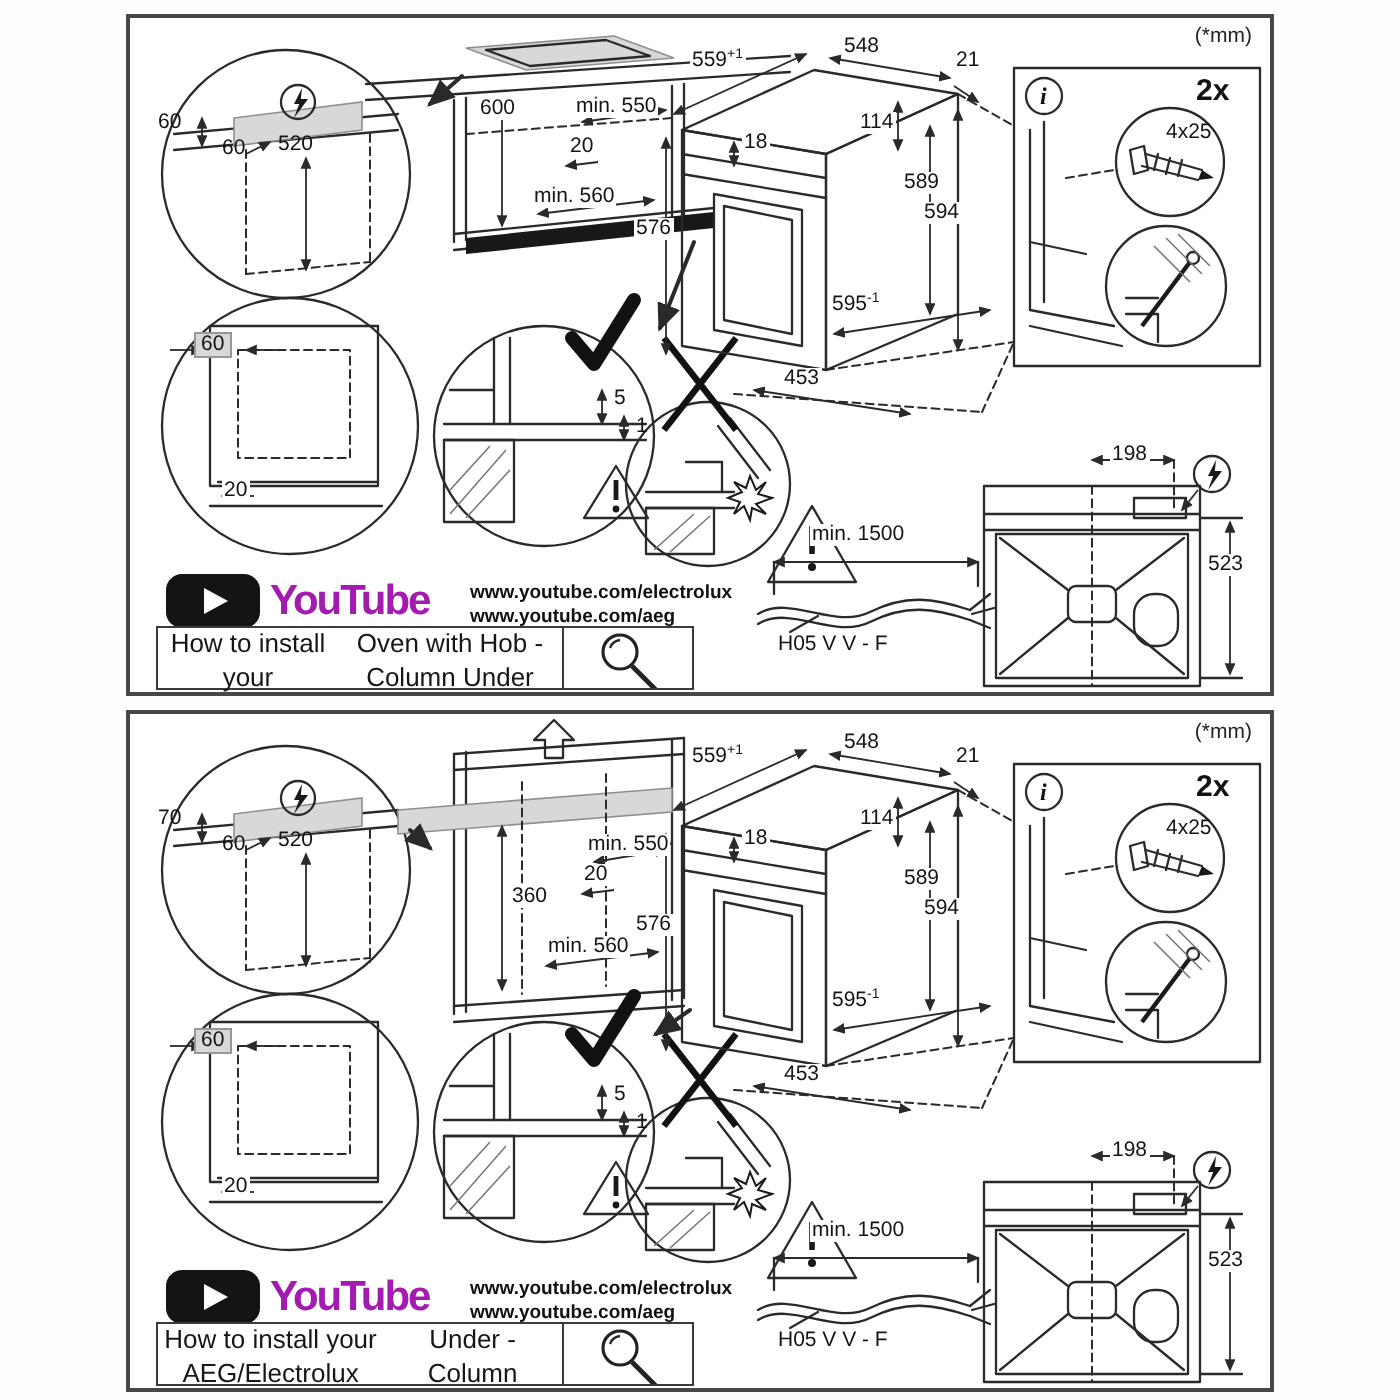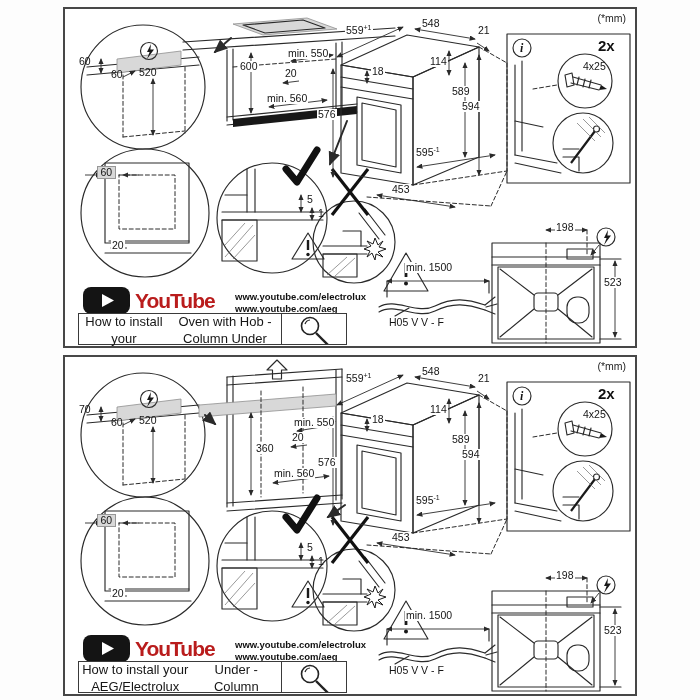--- a/index.html
+++ b/index.html
@@ -15,21 +15,21 @@
   .shd{fill:#d8d8d8;stroke:#8f8f8f;stroke-width:0.8}
   .blk{fill:#181818;stroke:none}
   .hatch{stroke:#6f6f6f;stroke-width:0.7;fill:none}
   .lbl{position:absolute;font-size:10.5px;line-height:1.05;white-space:nowrap;color:#141414}
   .bgw{background:#fff;padding:0 1px}
   .lbl sup{font-size:7px;vertical-align:4px}
   .shadelbl{background:#d8d8d8;border:0.5px solid #979797;padding:0 2.5px}
   .units{position:absolute;right:9px;top:3px;font-size:10.5px;color:#242424}
   .big2x{position:absolute;font-size:15px;font-weight:bold;color:#111}
   .infoglyph{font-family:"Liberation Serif",serif;font-style:italic;font-weight:bold;font-size:12px}
-  .ytbrand{position:absolute;font-size:21px;font-weight:bold;letter-spacing:-1px;color:#b91c1c}
+  .ytbrand{position:absolute;font-size:21px;font-weight:bold;letter-spacing:-1px;color:#a21caf}
   .yturl{position:absolute;font-size:9.5px;font-weight:bold;color:#101010}
   .capbox{position:absolute;left:13px;top:304px;width:269px;height:32px;border:1.4px solid #3a3a3a;display:flex;box-sizing:border-box;background:#fff}
   .captext{flex:1;display:flex;flex-direction:row;justify-content:center;text-align:center;font-size:13px;line-height:1.3;color:#161616}
   .capmag{width:64px;border-left:1.4px solid #3a3a3a;position:relative}
 </style>
 </head>
 <body>
 
 <section class="panel" id="panel-0">
   <svg class="art" width="570" height="337" viewBox="0 0 570 337">
@@ -228,21 +228,21 @@
       <line class="dim" x1="550" y1="252" x2="550" y2="328" marker-start="url(#msA)" marker-end="url(#meA)"></line>
     </g>
   </svg>
 
   <span class="units">(*mm)</span>
   <span class="lbl" style="left:14px;top:47px">60</span>
   <span class="lbl" style="left:46px;top:60px">60</span>
   <span class="lbl" style="left:74px;top:58px">520</span>
   <span class="lbl shadelbl" style="left:32px;top:157px">60</span>
   <span class="lbl bgw" style="left:46px;top:231px">20</span>
-  <span class="lbl bgw" style="left:174px;top:52px">600</span>
+  <span class="lbl bgw" style="left:174px;top:40px">600</span>
   <span class="lbl bgw" style="left:222px;top:39px">min. 550</span>
   <span class="lbl bgw" style="left:219px;top:59px">20</span>
   <span class="lbl bgw" style="left:201px;top:84px">min. 560</span>
   <span class="lbl bgw" style="left:280px;top:15px"><span>559</span><sup>+1</sup></span>
   <span class="lbl bgw" style="left:356px;top:9px">548</span>
   <span class="lbl bgw" style="left:412px;top:16px">21</span>
   <span class="lbl bgw" style="left:306px;top:57px">18</span>
   <span class="lbl bgw" style="left:364px;top:47px">114</span>
   <span class="lbl bgw" style="left:386px;top:77px">589</span>
   <span class="lbl bgw" style="left:396px;top:92px">594</span>

